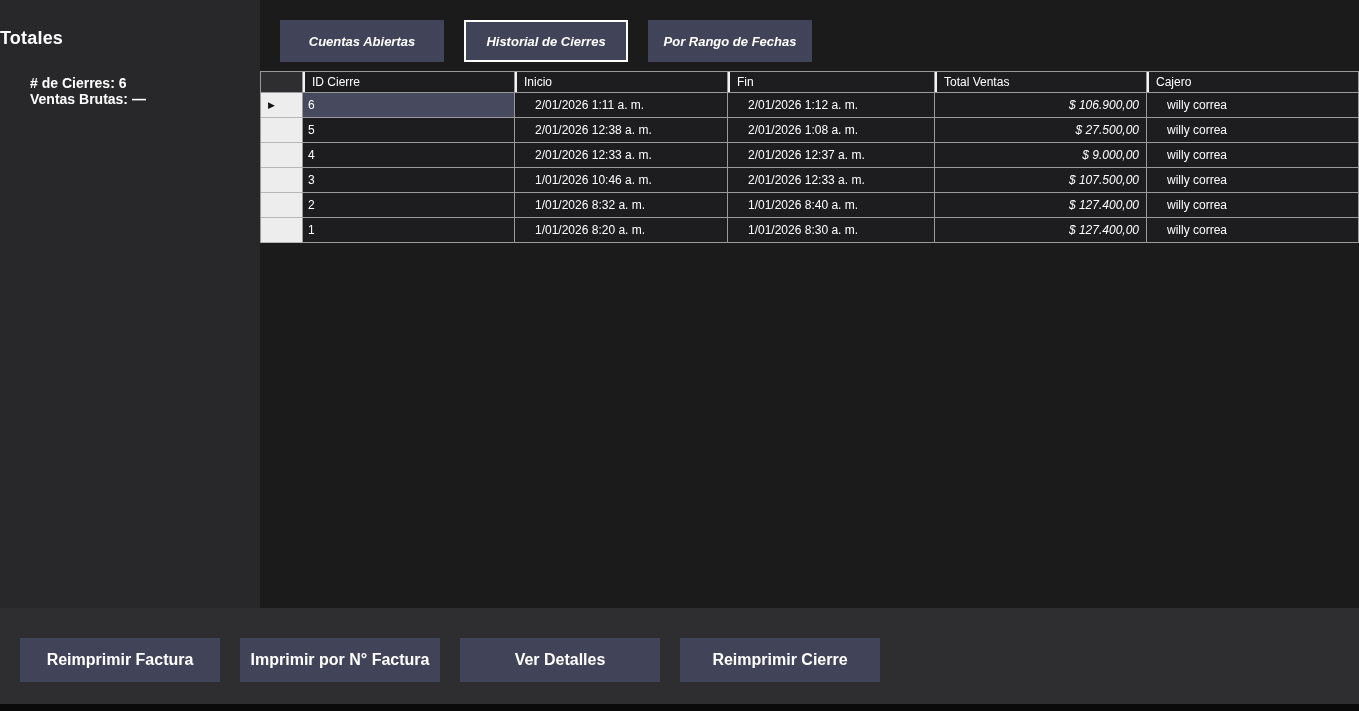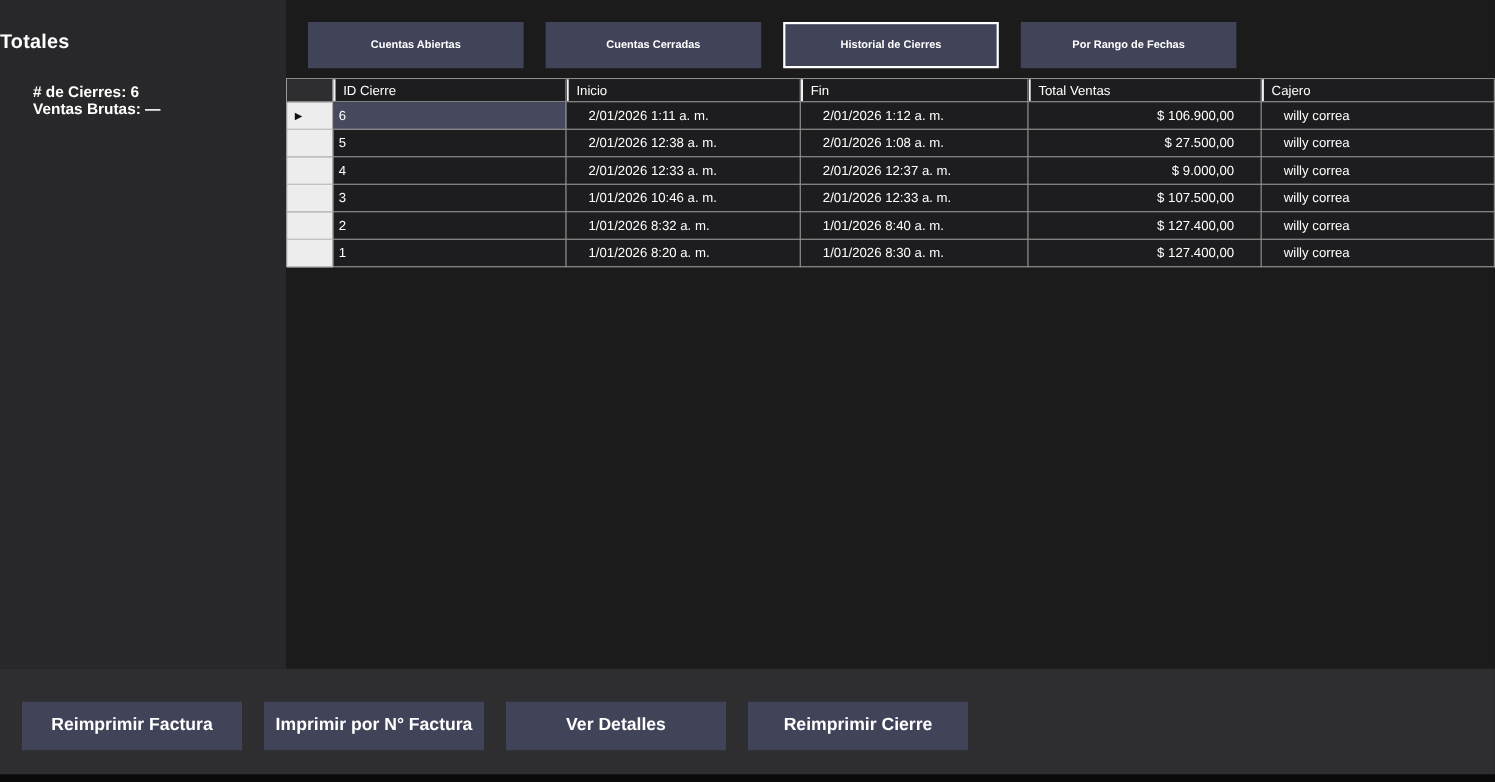--- a/index.html
+++ b/index.html
@@ -23,26 +23,27 @@
   .sidebar-line { margin:0 0 0 30px; font-size:14px; font-weight:bold; }
   .sidebar-line.first { margin-top:26px; }
   .sidebar-line.second { }
 
   
   .tabs {
     position:absolute; left:280px; top:20px;
     display:flex; gap:20px;
   }
   .tab {
-    width:196px; height:42px;
+    width:164px; height:42px;
     background:#414459; color:#ffffff;
     border:2px solid transparent;
     font-family:"Liberation Sans", sans-serif;
-    font-size:10px; font-weight:bold;
+    font-size:13px; font-weight:bold;
     cursor:pointer;
+    font-style:italic;
   }
   .tab.selected { border-color:#ffffff; }
 
   
   .grid {
     position:absolute; left:260px; top:71px; width:1099px;
     border-top:1px solid #9a9a9a;
     border-left:1px solid #9a9a9a;
     font-size:12px;
   }
@@ -60,21 +61,21 @@
     display:flex; align-items:center; padding-left:9px;
     box-shadow: inset 2px 0 0 #f2f2f2;
     color:#ffffff; white-space:nowrap; overflow:hidden;
   }
   .hcell.corner { background:#2e2e30; box-shadow:none; padding-left:0; }
   .cell {
     border-right:1px solid #9a9a9a; border-bottom:1px solid #9a9a9a;
     display:flex; align-items:center; padding-left:20px;
     color:#ffffff; white-space:nowrap; overflow:hidden;
   }
-  .cell.num { justify-content:flex-end; padding-right:24px; padding-left:0; }
+  .cell.num { justify-content:flex-end; padding-right:7px; padding-left:0;font-style:italic; }
   .rowhdr {
     background:#ededed; border-right:1px solid #9a9a9a; border-bottom:1px solid #b5b5b5;
     display:flex; align-items:center; padding-left:7px;
     color:#111111; font-size:9px;
   }
   .idcell { padding-left:5px; }
   .idcell.sel { background:#474a5f; }
 
   
   .footer-band {
@@ -100,21 +101,20 @@
 <body>
 
 <div class="sidebar">
   <div class="sidebar-title">Totales</div>
   <div class="sidebar-line first"># de Cierres: 6</div>
   <div class="sidebar-line second">Ventas Brutas: —</div>
 </div>
 
 <div class="tabs">
   <button class="tab">Cuentas Abiertas</button>
-  <button class="tab">Cuentas Cerradas</button>
   <button class="tab selected">Historial de Cierres</button>
   <button class="tab">Por Rango de Fechas</button>
 </div>
 
 <div class="grid">
   <div class="thead">
     <div class="c0 hcell corner"></div>
     <div class="c1 hcell">ID Cierre</div>
     <div class="c2 hcell">Inicio</div>
     <div class="c3 hcell">Fin</div>

